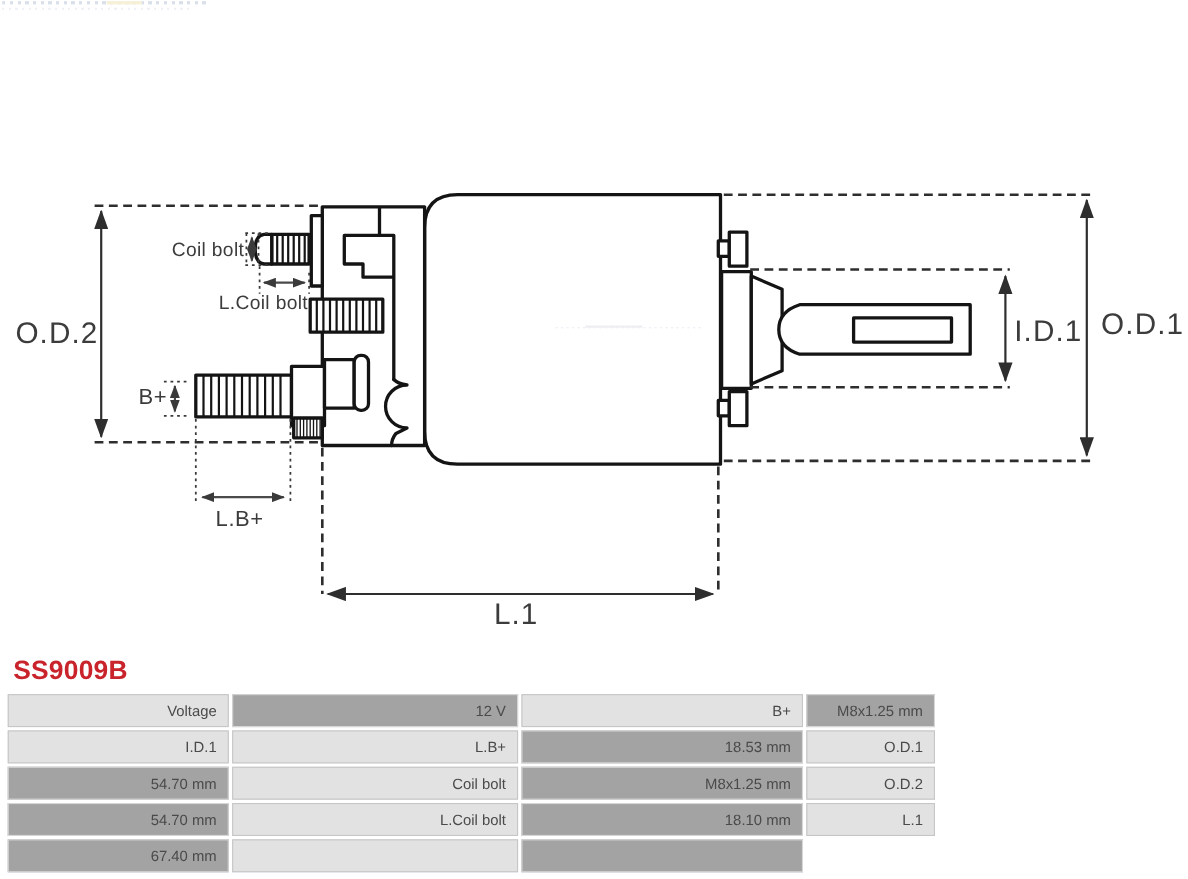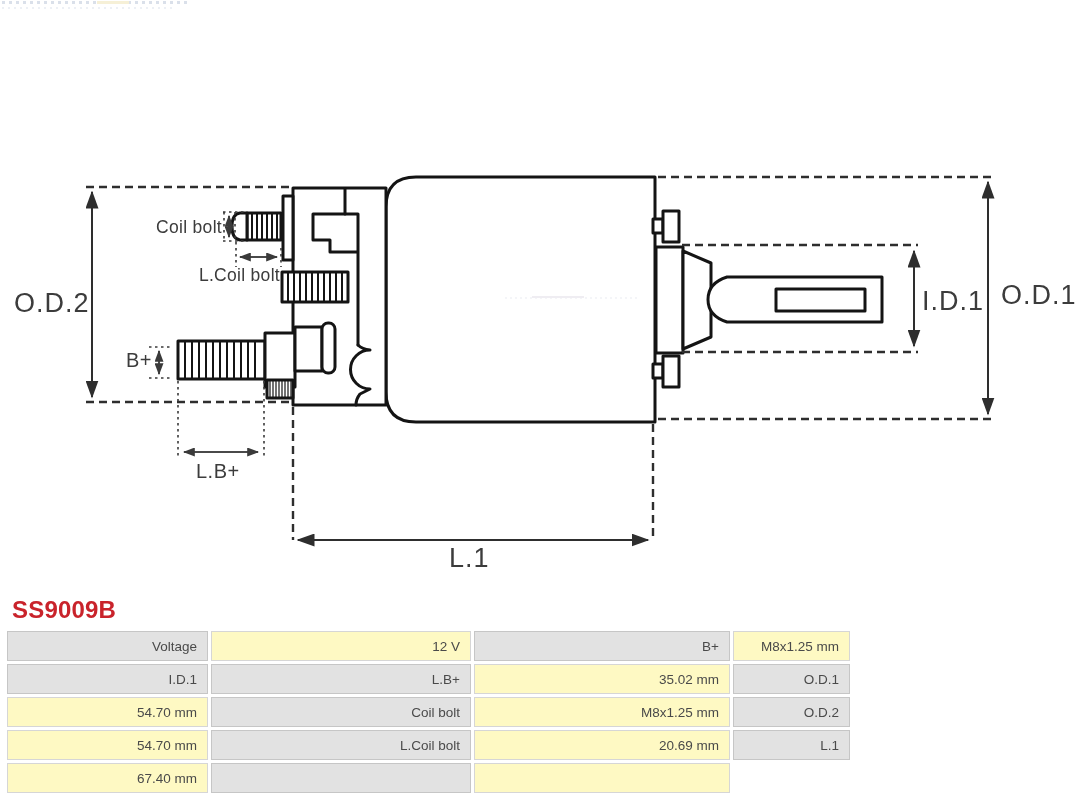--- a/index.html
+++ b/index.html
@@ -23,21 +23,21 @@
   .spec-table{
     position:absolute;left:7px;top:631px;width:843px;
     display:grid;grid-template-columns:201px 260px 256px 1fr;gap:3px;
   }
   .cell{
     box-sizing:border-box;height:30px;padding:0 10px;
     display:flex;align-items:center;justify-content:flex-end;
     font-size:13.5px;color:#4a4a4a;white-space:nowrap;
   }
   .cell.label{background:#e2e2e2;border:1px solid #c6c6c6;}
-  .cell.value{background:#fef9c3;border:1px solid #d6d6d6;}
+  .cell.value{background:#a3a3a3;border:1px solid #d6d6d6;}
 
   
   .part{stroke:#141414;stroke-width:3;fill:#ffffff;stroke-linejoin:round;stroke-linecap:round;}
   .pline{stroke:#141414;stroke-width:3;fill:none;stroke-linejoin:round;stroke-linecap:round;}
   .hatch{stroke:#141414;stroke-width:2;fill:none;}
   .hatch-fine{stroke:#141414;stroke-width:1.2;fill:none;}
   .dim{stroke:#2e2e2e;stroke-width:2;fill:none;}
   .dim-dash{stroke:#2e2e2e;stroke-width:2.4;fill:none;stroke-dasharray:8 5;}
   .dim-dot{stroke:#3a3a3a;stroke-width:1.6;fill:none;stroke-dasharray:2.5 3.5;}
   .dim-gray{stroke:#4a4a4a;stroke-width:2;fill:none;}
@@ -169,29 +169,29 @@
 <div class="part-number">SS9009B</div>
 
 <div class="spec-table">
   <div class="cell label">Voltage</div>
   <div class="cell value">12 V</div>
   <div class="cell label">B+</div>
   <div class="cell value">M8x1.25 mm</div>
 
   <div class="cell label">I.D.1</div>
   <div class="cell label">L.B+</div>
-  <div class="cell value">35.02 mm</div>
+  <div class="cell value">18.53 mm</div>
 
   <div class="cell label">O.D.1</div>
   <div class="cell value">54.70 mm</div>
   <div class="cell label">Coil bolt</div>
   <div class="cell value">M8x1.25 mm</div>
 
   <div class="cell label">O.D.2</div>
   <div class="cell value">54.70 mm</div>
   <div class="cell label">L.Coil bolt</div>
-  <div class="cell value">20.69 mm</div>
+  <div class="cell value">18.10 mm</div>
 
   <div class="cell label">L.1</div>
   <div class="cell value">67.40 mm</div>
   <div class="cell label"></div>
   <div class="cell value"></div>
 </div>
 
 </body></html>

